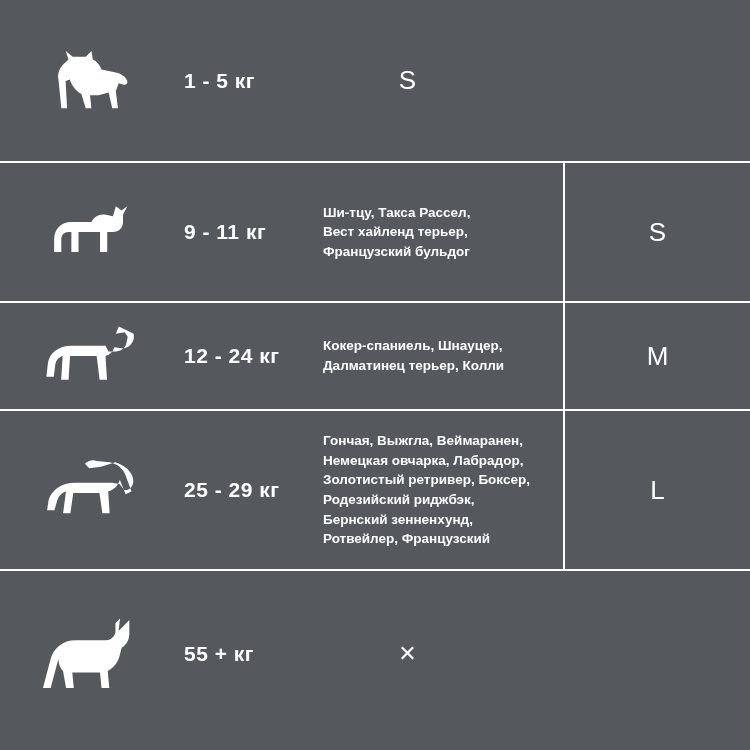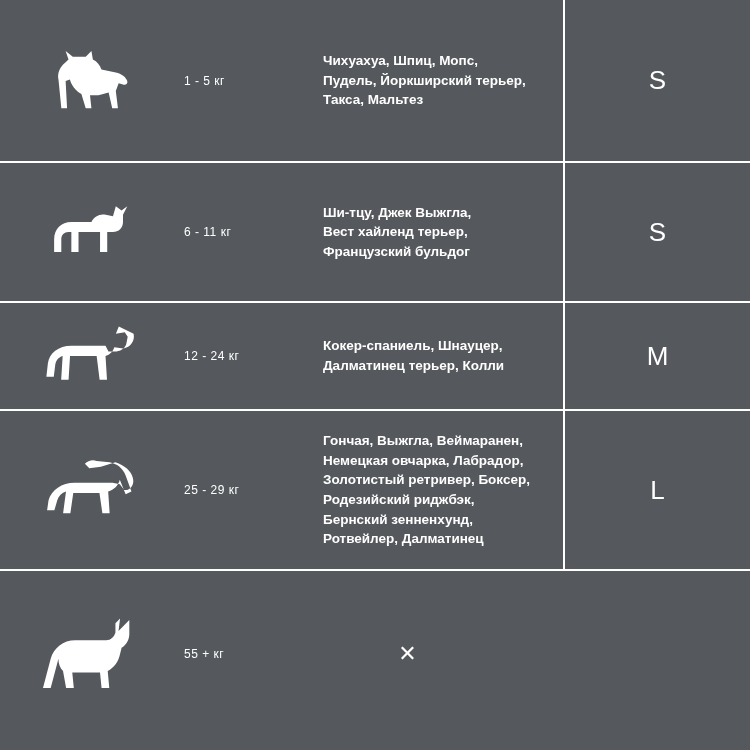--- a/index.html
+++ b/index.html
@@ -39,22 +39,22 @@
     align-items: center;
     justify-content: center;
     box-sizing: border-box;
   }
   .cell-weight {
     width: 135px;
     flex: 0 0 135px;
     display: flex;
     align-items: center;
     box-sizing: border-box;
-    font-size: 12px;
-    font-weight: normal;
+    font-size: 21px;
+    font-weight: bold;
     letter-spacing: 0.5px;
     padding-left: 4px;
   }
   .cell-breeds {
     flex: 1 1 auto;
     display: flex;
     align-items: center;
     box-sizing: border-box;
     padding-left: 8px;
     padding-right: 10px;
@@ -89,37 +89,32 @@
 
 <div class="chart">
 
   <div class="row" style="height:163px;">
     <div class="cell-icon">
       <svg class="dog-svg" width="86" height="66" viewBox="0 0 120 92">
         <path fill="#ffffff" d="M30 16 L26 4 L36 12 L54 12 L62 4 L64 16 C70 19 74 24 76 30 L96 34 C104 36 110 40 112 46 C113 50 110 52 106 51 L100 49 L96 60 L99 84 L91 84 L86 62 L72 66 L60 66 L62 84 L54 84 L48 64 C40 60 34 52 32 44 L26 46 L28 84 L20 84 L16 44 C14 36 18 26 26 20 Z"></path>
       </svg>
     </div>
     <div class="cell-weight">1 - 5 кг</div>
-    <div class="cell-breeds">
-      <span class="breed-text">Чихуахуа, Шпиц, Мопс,
-Пудель, Йоркширский терьер,
-Такса, Мальтез</span>
-    </div>
     <div class="cell-size">S</div>
   </div>
 
   <div class="row" style="height:140px;">
     <div class="cell-icon">
       <svg class="dog-svg" width="92" height="66" viewBox="0 0 120 92">
         <path fill="#ffffff" d="M96 10 L92 24 L82 22 C74 20 66 24 62 32 L34 32 C20 32 10 42 10 56 L10 74 L20 74 L20 56 C20 50 24 46 30 46 L34 46 L34 74 L44 74 L44 46 L74 46 L74 74 L84 74 L84 46 L92 46 C100 46 106 40 106 32 L106 22 L112 10 L104 16 Z"></path>
       </svg>
     </div>
-    <div class="cell-weight">6 - 11 кг</div>
+    <div class="cell-weight">9 - 11 кг</div>
     <div class="cell-breeds">
-      <span class="breed-text">Ши-тцу, Джек Выжгла,
+      <span class="breed-text">Ши-тцу, Такса Рассел,
 Вест хайленд терьер,
 Французский бульдог</span>
     </div>
     <div class="cell-size">S</div>
   </div>
 
   <div class="row" style="height:108px;">
     <div class="cell-icon">
       <svg class="dog-svg" width="104" height="68" viewBox="0 0 130 92">
         <path fill="#ffffff" d="M104 6 L100 16 L112 14 L116 20 L114 30 C112 36 106 40 98 40 L90 40 L86 32 L40 32 C22 32 10 42 8 56 L6 74 L16 74 L18 58 C19 52 22 48 28 46 L26 78 L36 78 L38 46 L74 46 L78 78 L88 78 L86 46 C92 44 96 40 98 34 L110 36 C120 34 126 26 124 16 Z"></path>
@@ -139,21 +134,21 @@
         <path fill="#ffffff" d="M100 6 C112 10 122 18 124 28 C126 36 122 42 116 44 L112 44 L106 36 L96 34 L44 34 C26 34 12 44 8 58 L6 72 L16 72 L20 58 C22 52 26 48 32 46 L28 76 L38 76 L42 48 L78 48 L82 76 L92 76 L90 46 C98 44 104 38 106 30 L114 50 L122 46 L114 24 C110 14 102 8 92 6 L74 4 C68 2 62 4 58 8 L64 14 L80 12 Z"></path>
       </svg>
     </div>
     <div class="cell-weight">25 - 29 кг</div>
     <div class="cell-breeds">
       <span class="breed-text">Гончая, Выжгла, Веймаранен,
 Немецкая овчарка, Лабрадор,
 Золотистый ретривер, Боксер,
 Родезийский риджбэк,
 Бернский зенненхунд,
-Ротвейлер, Далматинец</span>
+Ротвейлер, Французский</span>
     </div>
     <div class="cell-size">L</div>
   </div>
 
   <div class="row" style="height:166px;align-items:center;">
     <div class="cell-icon">
       <svg class="dog-svg" width="112" height="74" viewBox="0 0 130 96">
         <path fill="#ffffff" d="M104 2 L102 18 L116 4 L116 22 C116 30 112 36 106 40 L104 48 C102 58 96 66 88 70 L90 92 L80 92 L78 72 L42 72 L44 92 L34 92 L30 70 C26 66 24 60 24 54 L22 62 L14 92 L4 92 L14 54 C18 40 30 30 46 30 L86 30 C92 30 96 26 98 20 L98 8 Z"></path>
       </svg>
     </div>

